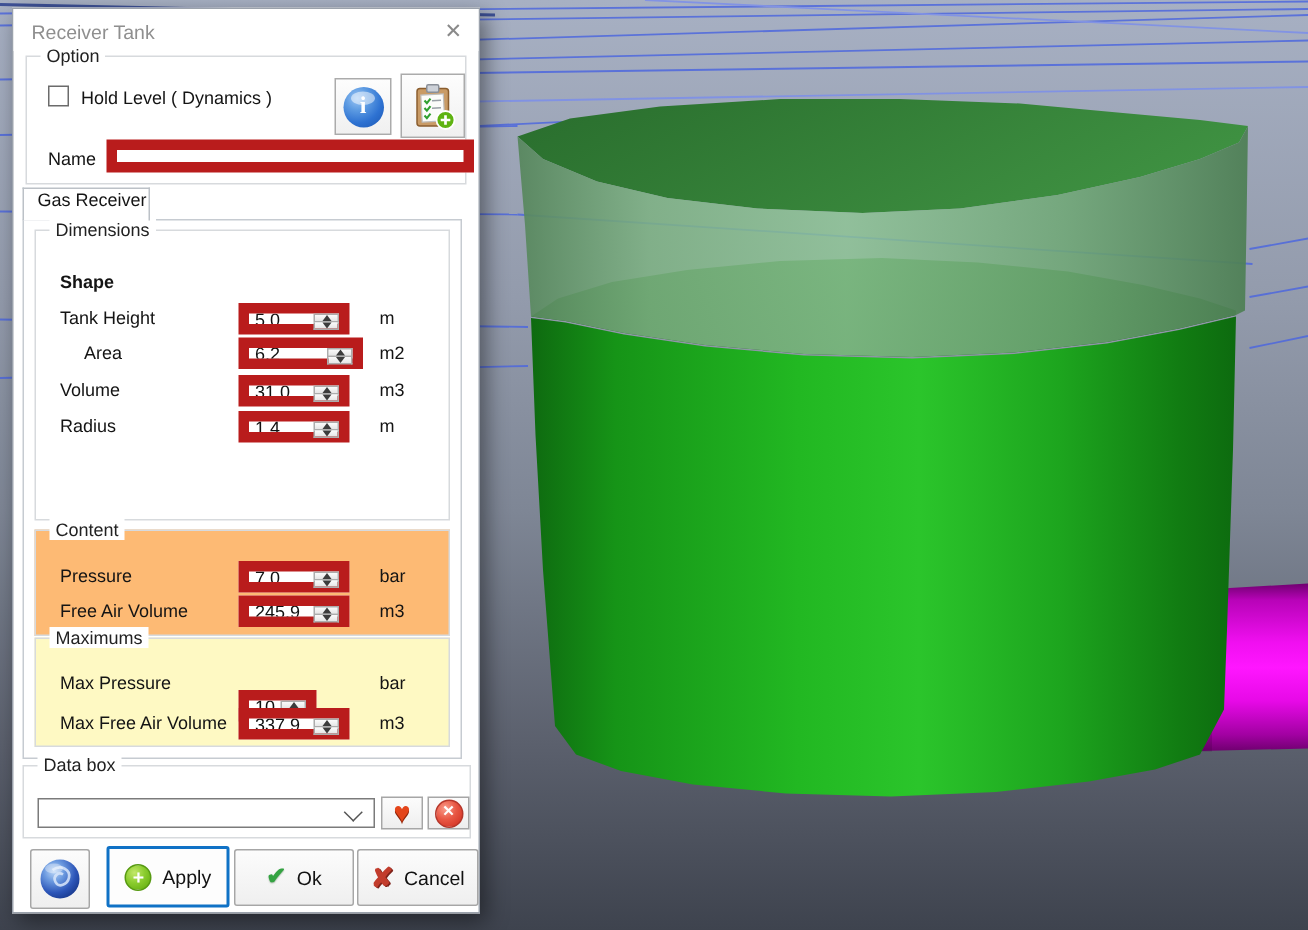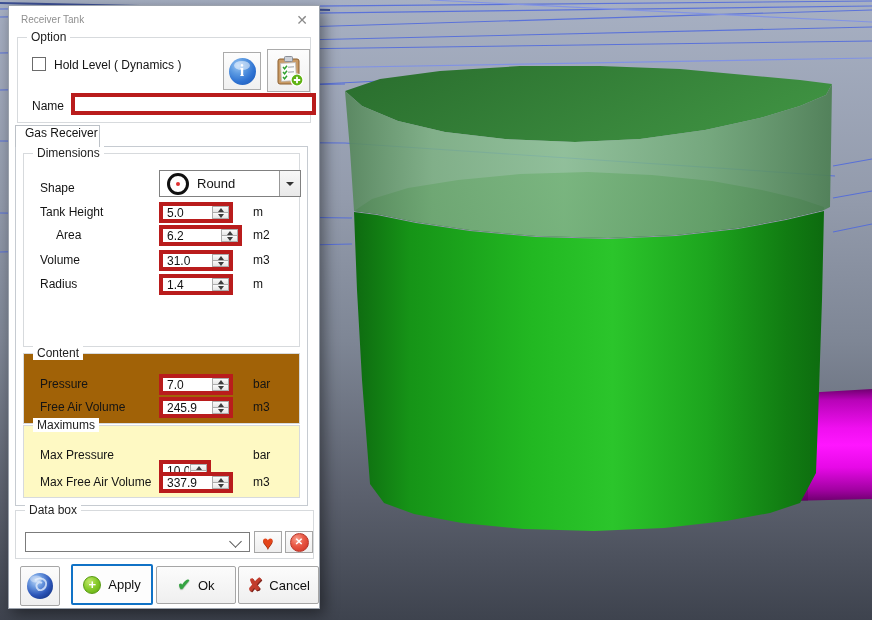--- a/index.html
+++ b/index.html
@@ -11,21 +11,21 @@
   #scene{position:absolute;left:0;top:0;width:872px;height:620px;}
 
   
   .dialog{
     position:absolute;left:8px;top:5px;width:312px;height:604px;
     background:#FFFFFF;border:1px solid #9BA2AC;box-sizing:border-box;
     box-shadow:4px 5px 14px rgba(0,0,0,.45);
     font-size:12px;color:#141414;
   }
   .titlebar{position:absolute;left:0;top:0;right:0;height:28px;background:#FFFFFF;}
-  .title-text{position:absolute;left:12px;top:8px;font-size:10px;color:#8F8F8F;}
+  .title-text{position:absolute;left:12px;top:8px;font-size:13px;color:#8F8F8F;}
   .close-x{position:absolute;right:11px;top:7px;font-size:14px;color:#8A8A8A;cursor:pointer;line-height:14px;}
 
   .group{position:absolute;border:1px solid #D7DADD;box-sizing:border-box;background:transparent;}
   .legend{position:absolute;top:-8px;left:9px;background:#FFFFFF;padding:0 4px;color:#222;font-size:12px;}
 
   .lbl{position:absolute;color:#141414;font-size:12px;white-space:nowrap;}
 
   
   .checkbox{position:absolute;width:14px;height:14px;background:#fff;border:1px solid #6B6B6B;box-sizing:border-box;}
 
@@ -34,21 +34,21 @@
     display:flex;align-items:center;justify-content:center;box-sizing:border-box;cursor:pointer;}
 
   .info-ball{width:27px;height:27px;border-radius:50%;position:relative;
     background:radial-gradient(circle at 34% 28%, #9CC6F5 0%, #5D9BE2 30%, #2E72D2 62%, #1B55B0 100%);
     display:flex;align-items:center;justify-content:center;
     color:#fff;font-family:"Liberation Serif",serif;font-weight:bold;font-size:16px;line-height:1;}
   .info-ball::before{content:"";position:absolute;left:5px;top:3px;width:16px;height:9px;border-radius:50%;
     background:rgba(255,255,255,.5);}
 
   
-  .edit{position:absolute;border:4px solid #b91c1c;background:#fff;box-sizing:border-box;}
+  .edit{position:absolute;border:7px solid #b91c1c;background:#fff;box-sizing:border-box;}
   .edit input{position:absolute;left:0;top:0;width:100%;height:100%;border:none;outline:none;
     font-family:"Liberation Sans",sans-serif;font-size:12px;padding:0 0 0 4px;box-sizing:border-box;background:transparent;color:#111;}
   .edit.has-spin input{width:calc(100% - 18px);}
 
   .spin{position:absolute;right:0;top:0;bottom:0;width:17px;display:flex;flex-direction:column;}
   .spin-btn{flex:1;background:linear-gradient(#FBFBFB,#E6E6E6);border:1px solid #ACACAC;
     display:flex;align-items:center;justify-content:center;box-sizing:border-box;cursor:pointer;}
   .spin-btn + .spin-btn{border-top:none;}
   .tu{width:0;height:0;border-left:3px solid transparent;border-right:3px solid transparent;border-bottom:4px solid #3C3C3C;}
   .td{width:0;height:0;border-left:3px solid transparent;border-right:3px solid transparent;border-top:4px solid #3C3C3C;}
@@ -230,30 +230,21 @@
   </div>
 
   <div class="tab">
     <span>Gas Receiver</span>
   </div>
   <div class="tab-page"></div>
 
   <div class="group" style="left:14px;top:147px;width:277px;height:194px;z-index:2;background:#fff;">
     <span class="legend">Dimensions</span>
 
-    <span class="lbl" style="left:16px;top:27px;">Shape</span>
-    <div class="shape-combo" style="left:135px;top:16px;width:142px;height:27px;">
-      <span class="round-ring">
-          <span class="round-dot"></span>
-        </span>
-      <span class="shape-text">Round</span>
-      <span class="dd-btn">
-          <span class="dd-tri"></span>
-        </span>
-    </div>
+    <span class="lbl" style="left:16px;top:27px;font-weight:bold;">Shape</span>
 
     <span class="lbl" style="left:16px;top:51px;">Tank Height</span>
     <div class="edit has-spin" style="left:135px;top:48px;width:74px;height:21px;">
       <input type="text" value="5.0" style="">
       <span class="spin">
         <span class="spin-btn">
             <span class="tu"></span>
           </span>
         <span class="spin-btn">
             <span class="td"></span>
@@ -298,21 +289,21 @@
             <span class="tu"></span>
           </span>
         <span class="spin-btn">
             <span class="td"></span>
           </span>
       </span>
     </div>
     <span class="unit" style="left:229px;top:123px;">m</span>
   </div>
 
-  <div class="group" style="left:14px;top:347px;width:277px;height:71px;z-index:2;background:#a16207;">
+  <div class="group" style="left:14px;top:347px;width:277px;height:71px;z-index:2;background:#fdba74;">
     <span class="legend">Content</span>
 
     <span class="lbl" style="left:16px;top:23px;">Pressure</span>
     <div class="edit has-spin" style="left:135px;top:20px;width:74px;height:21px;">
       <input type="text" value="7.0" style="">
       <span class="spin">
         <span class="spin-btn">
             <span class="tu"></span>
           </span>
         <span class="spin-btn">

